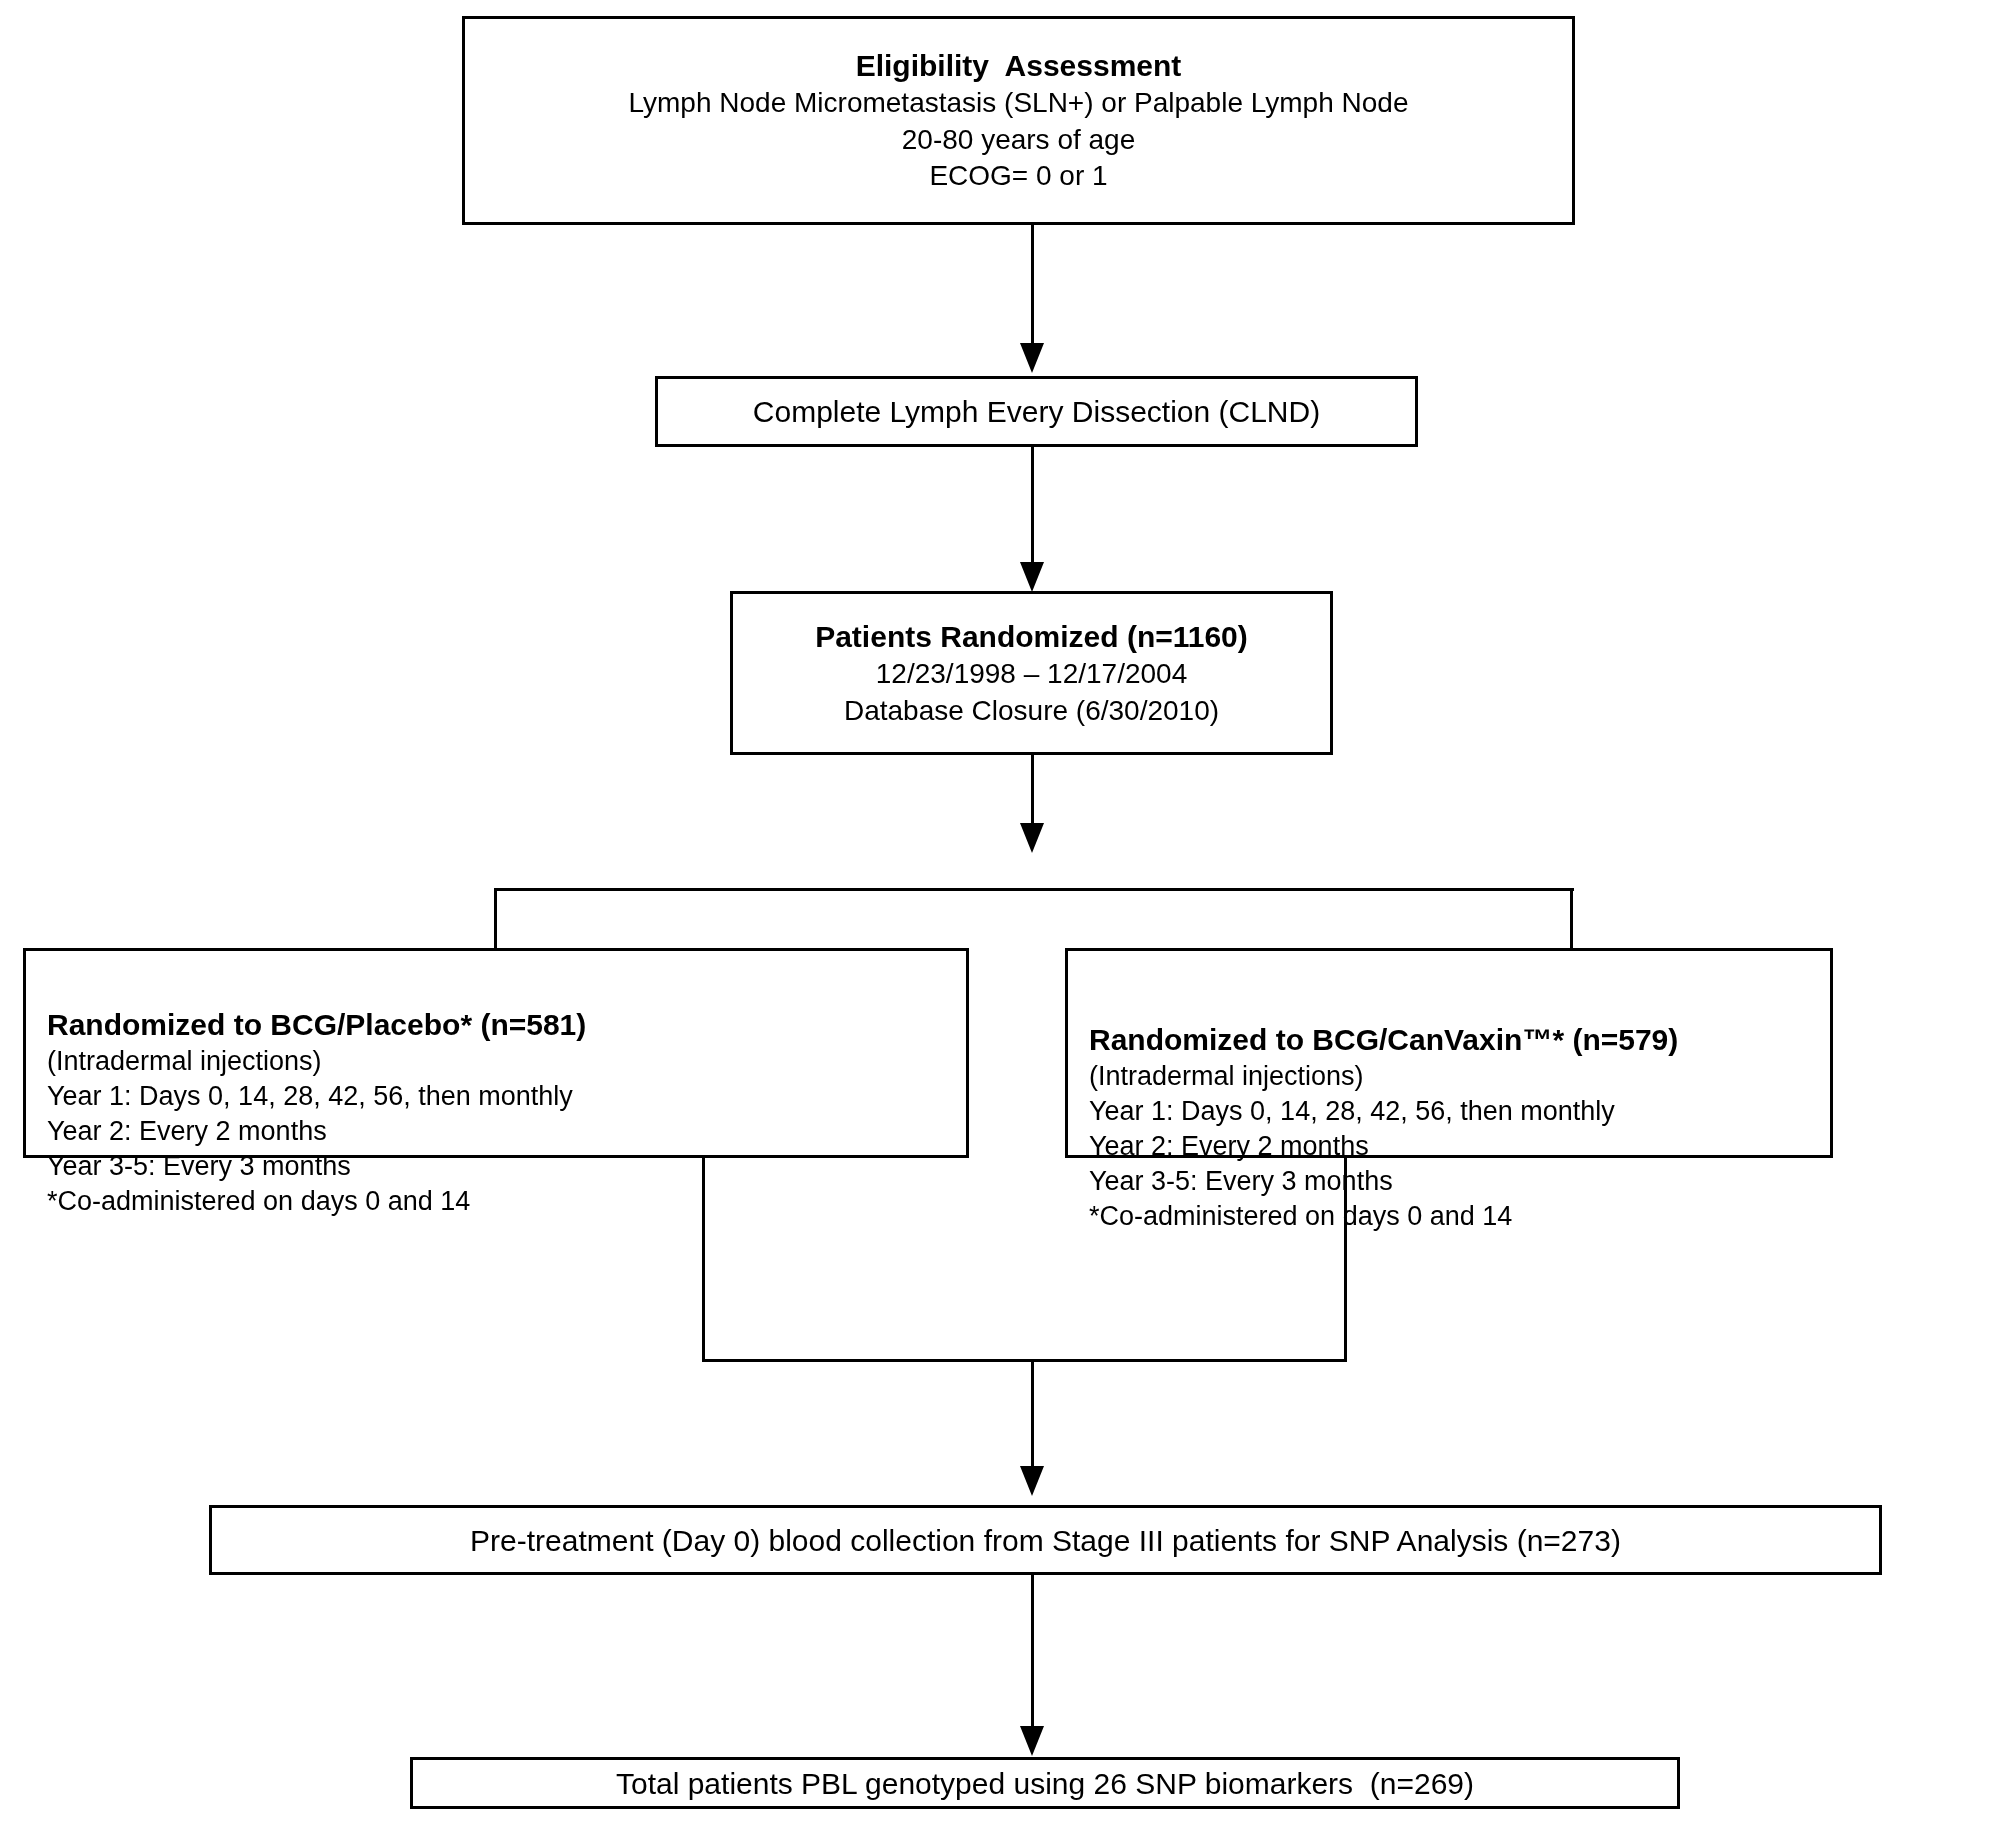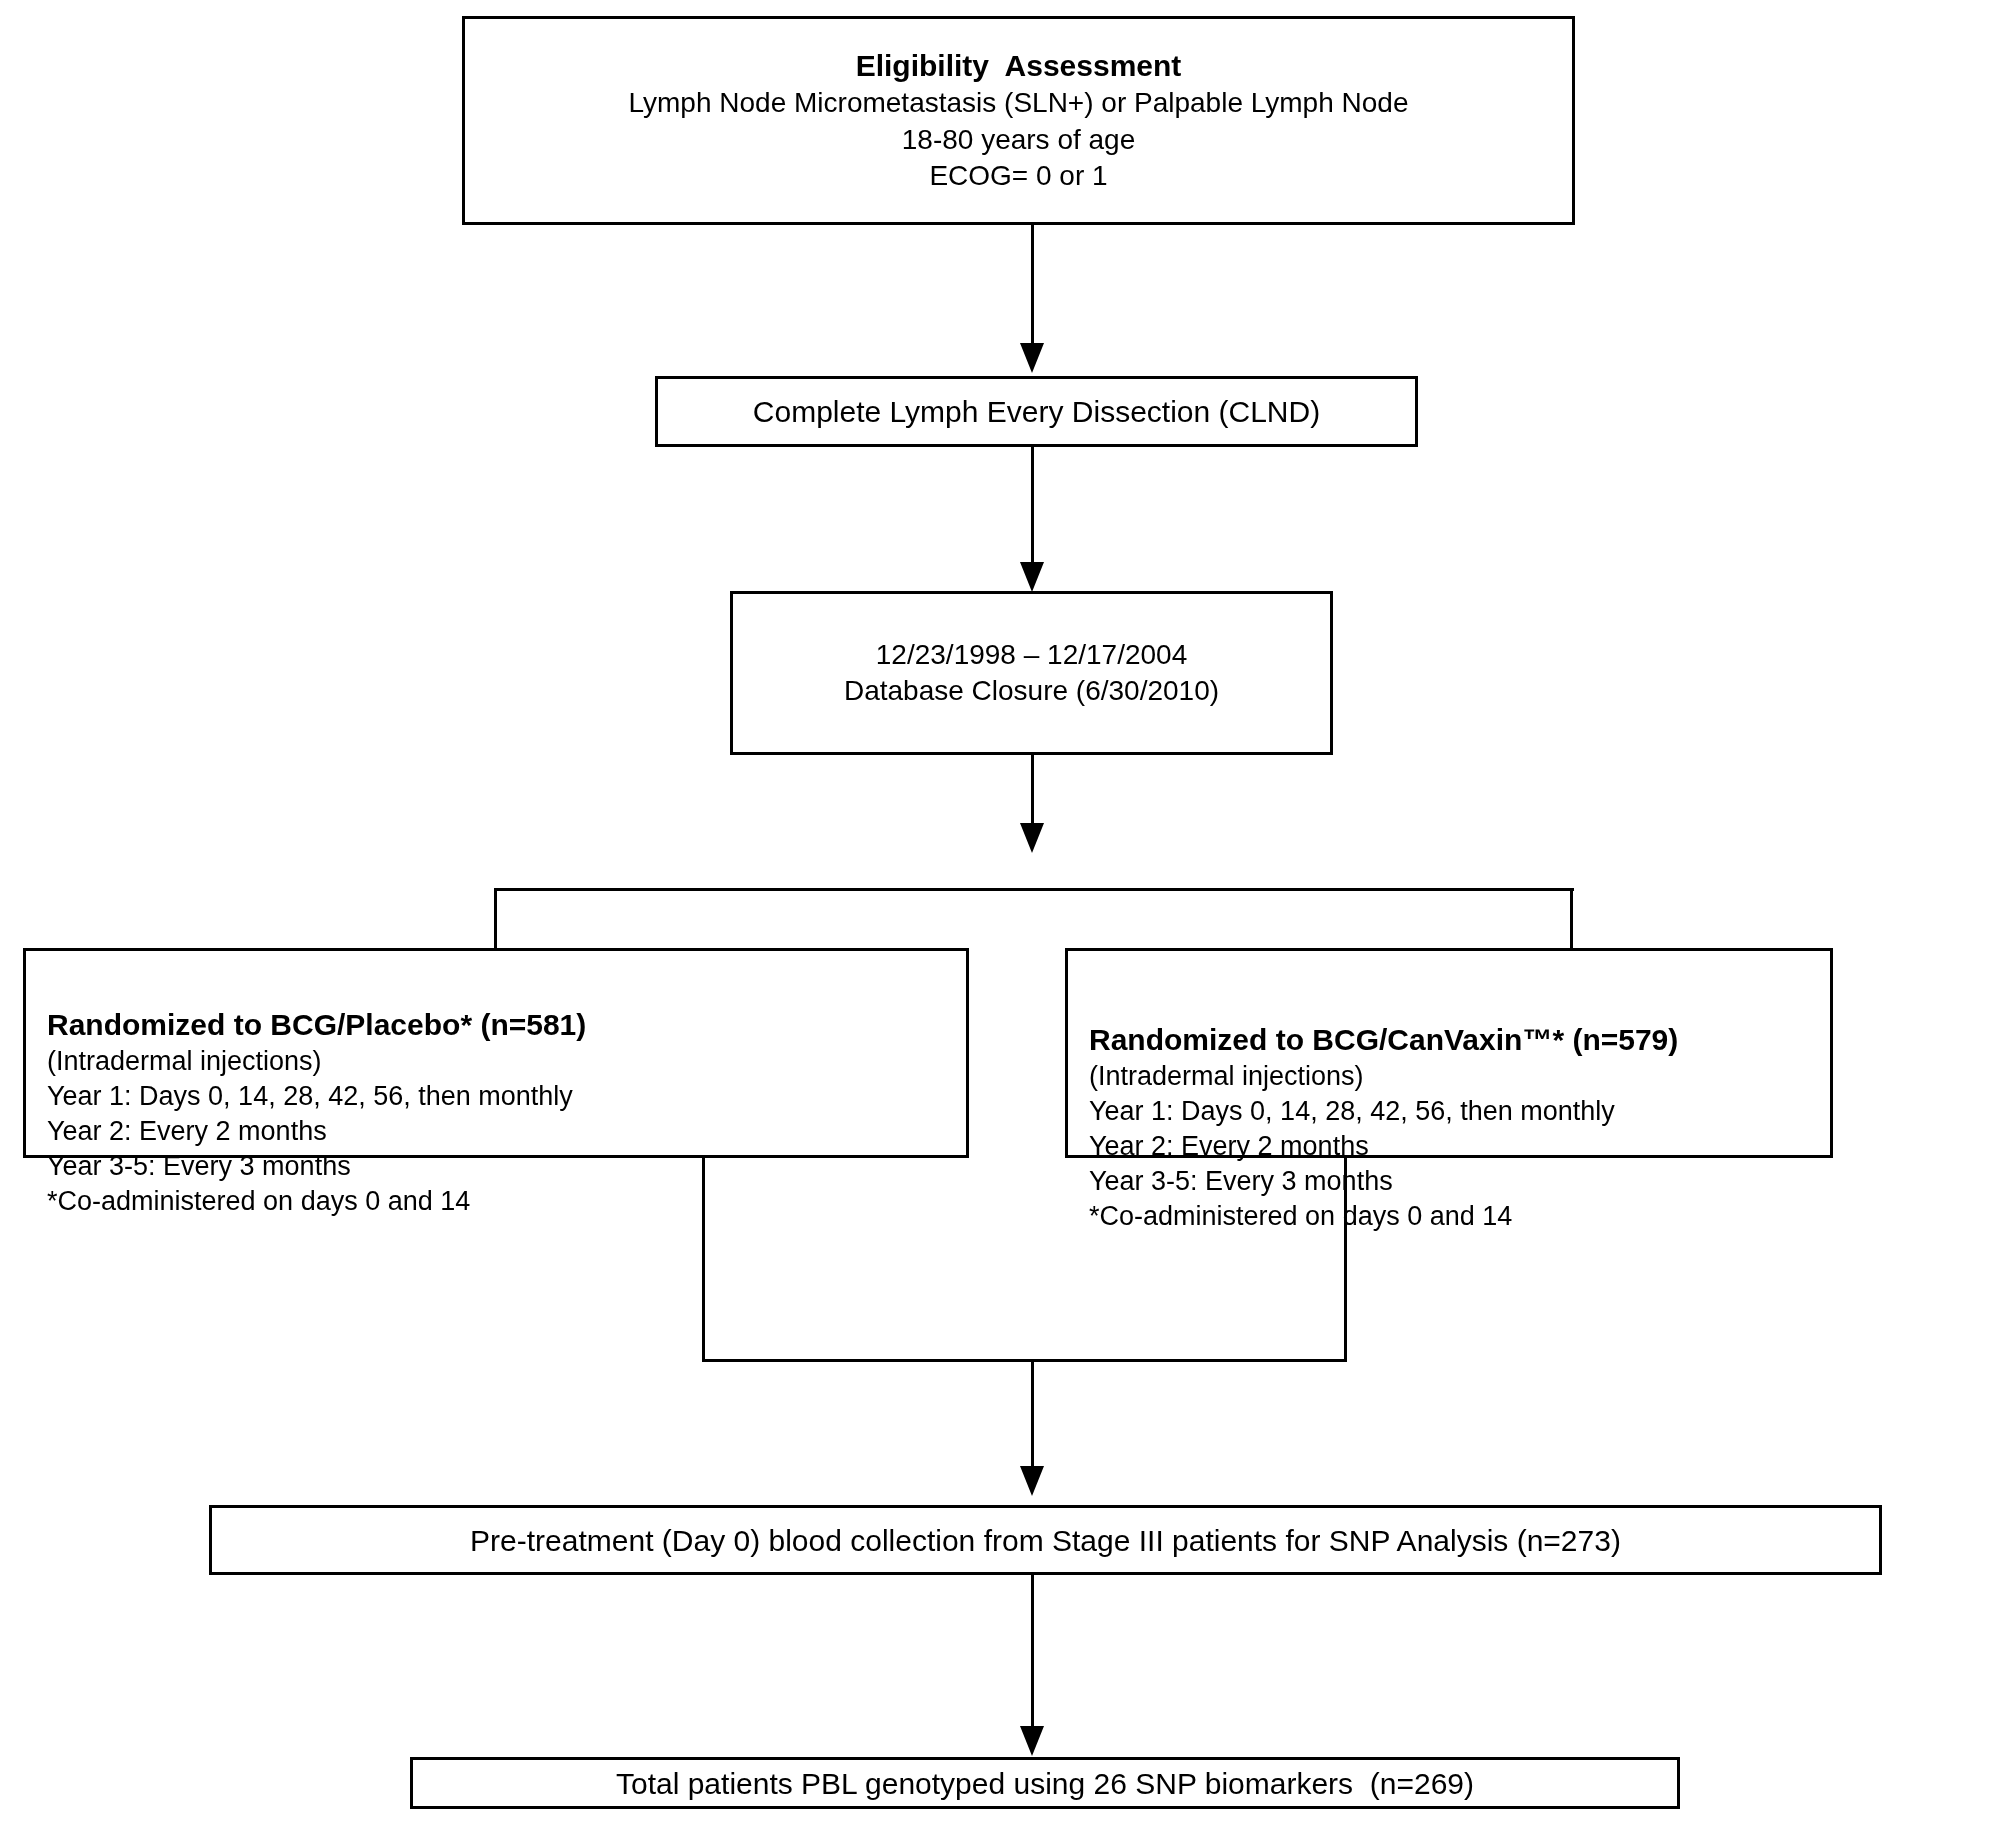--- a/index.html
+++ b/index.html
@@ -57,35 +57,36 @@
   }
 </style>
 </head>
 <body>
 
 <div id="stage">
 
   <div class="box center" style="left:462px; top:16px; width:1113px; height:209px; padding:4.8px 12.5px;">
     <span class="line b fs-title">Eligibility  Assessment</span>
     <span class="line fs-body">Lymph Node Micrometastasis (SLN+) or Palpable Lymph Node</span>
-    <span class="line fs-body">18-80 years of age</span>
+    <span class="line fs-body">20-80 years of age</span>
     <span class="line fs-body">ECOG= 0 or 1</span>
   </div>
 
   <div class="vline" style="left:1031px; top:225px; height:120px;"></div>
   <div class="arrowhead" style="left:1020px; top:343px;"></div>
 
   <div class="box center" style="left:655px; top:376px; width:763px; height:71px; padding:0 12.5px;">
     <span class="line fs-wide">Complete Lymph Every Dissection (CLND)</span>
   </div>
 
   <div class="vline" style="left:1031px; top:446px; height:118px;"></div>
   <div class="arrowhead" style="left:1020px; top:562px;"></div>
 
   <div class="box center" style="left:730px; top:591px; width:603px; height:164px; padding:0 12.5px;">
+    <span class="line b fs-title">Patients Randomized (n=1160)</span>
     <span class="line fs-body">12/23/1998 – 12/17/2004</span>
     <span class="line fs-body">Database Closure (6/30/2010)</span>
   </div>
 
   <div class="vline" style="left:1031px; top:755px; height:70px;"></div>
   <div class="arrowhead" style="left:1020px; top:823px;"></div>
 
   <div class="hline" style="left:494px; top:888px; width:1080px;"></div>
   <div class="vline" style="left:494px; top:888px; height:63px;"></div>
   <div class="vline" style="left:1570px; top:888px; height:63px;"></div>

